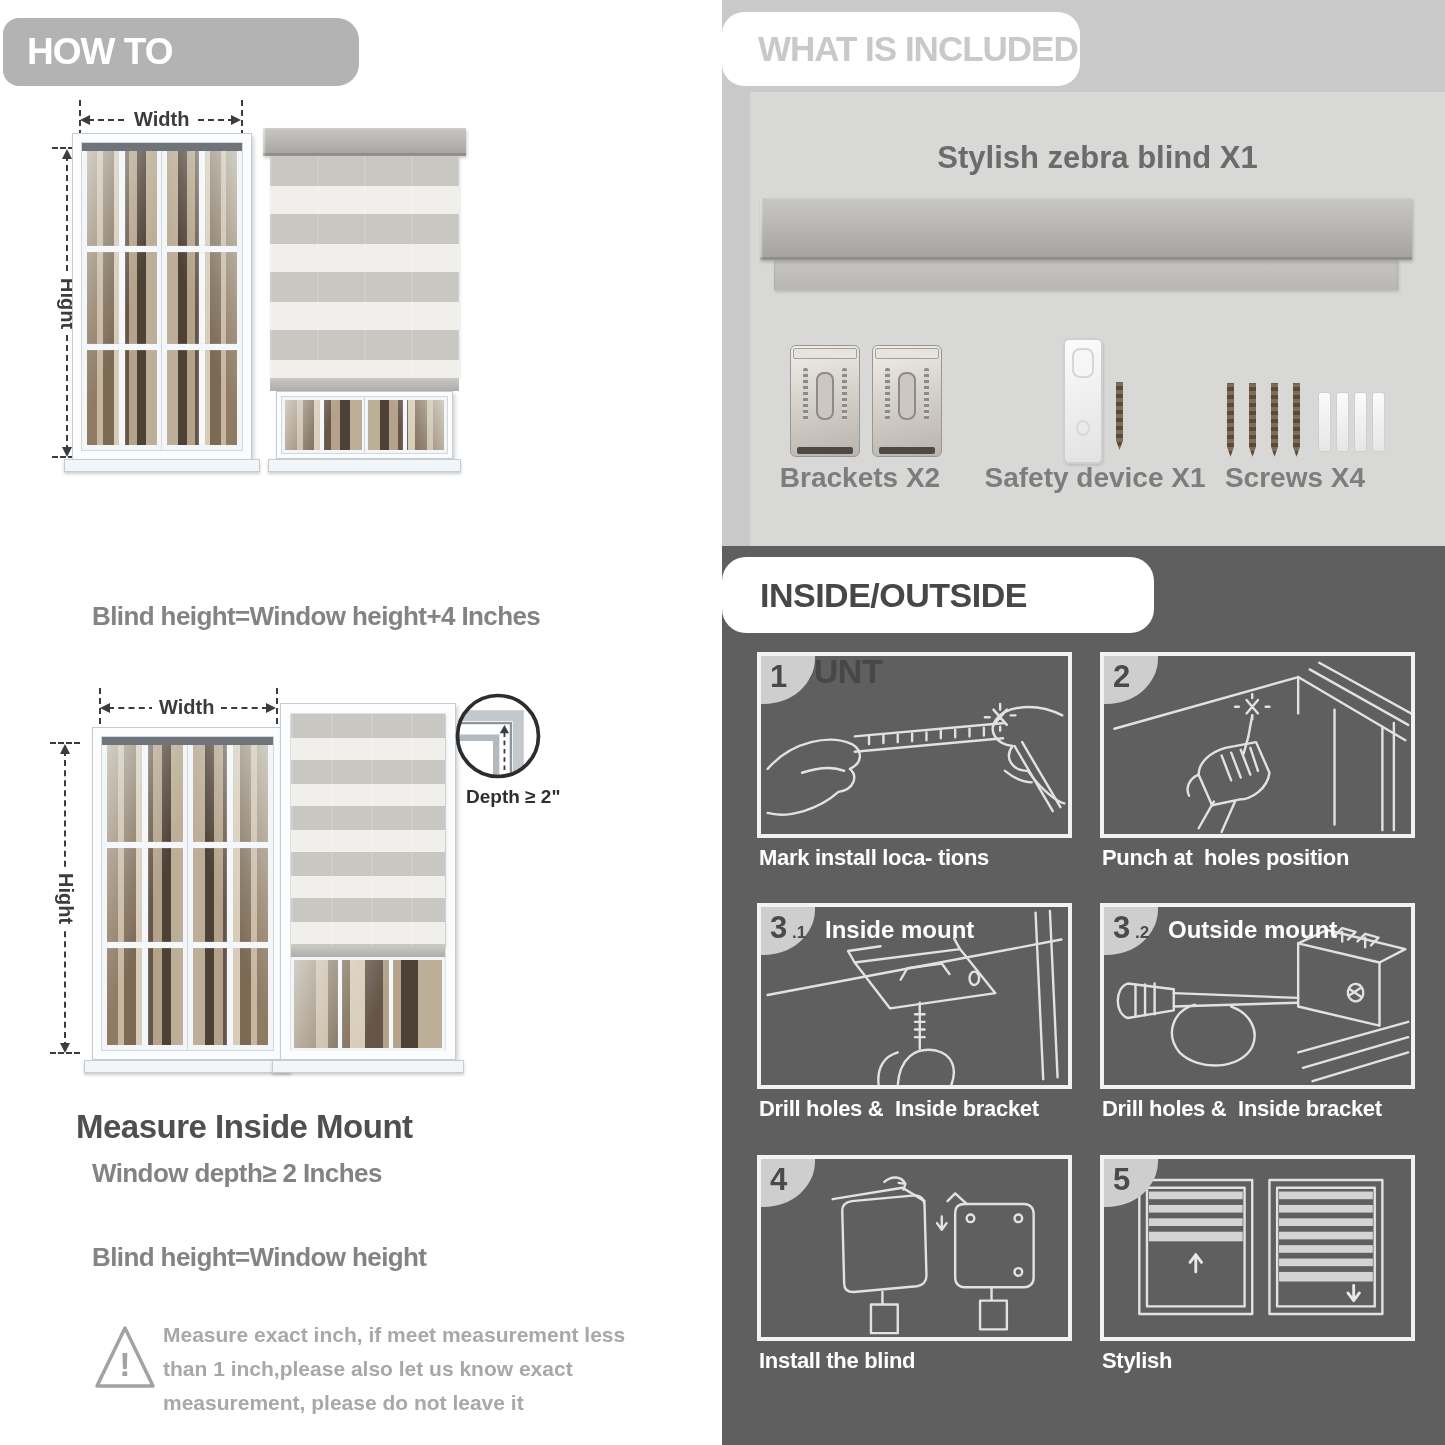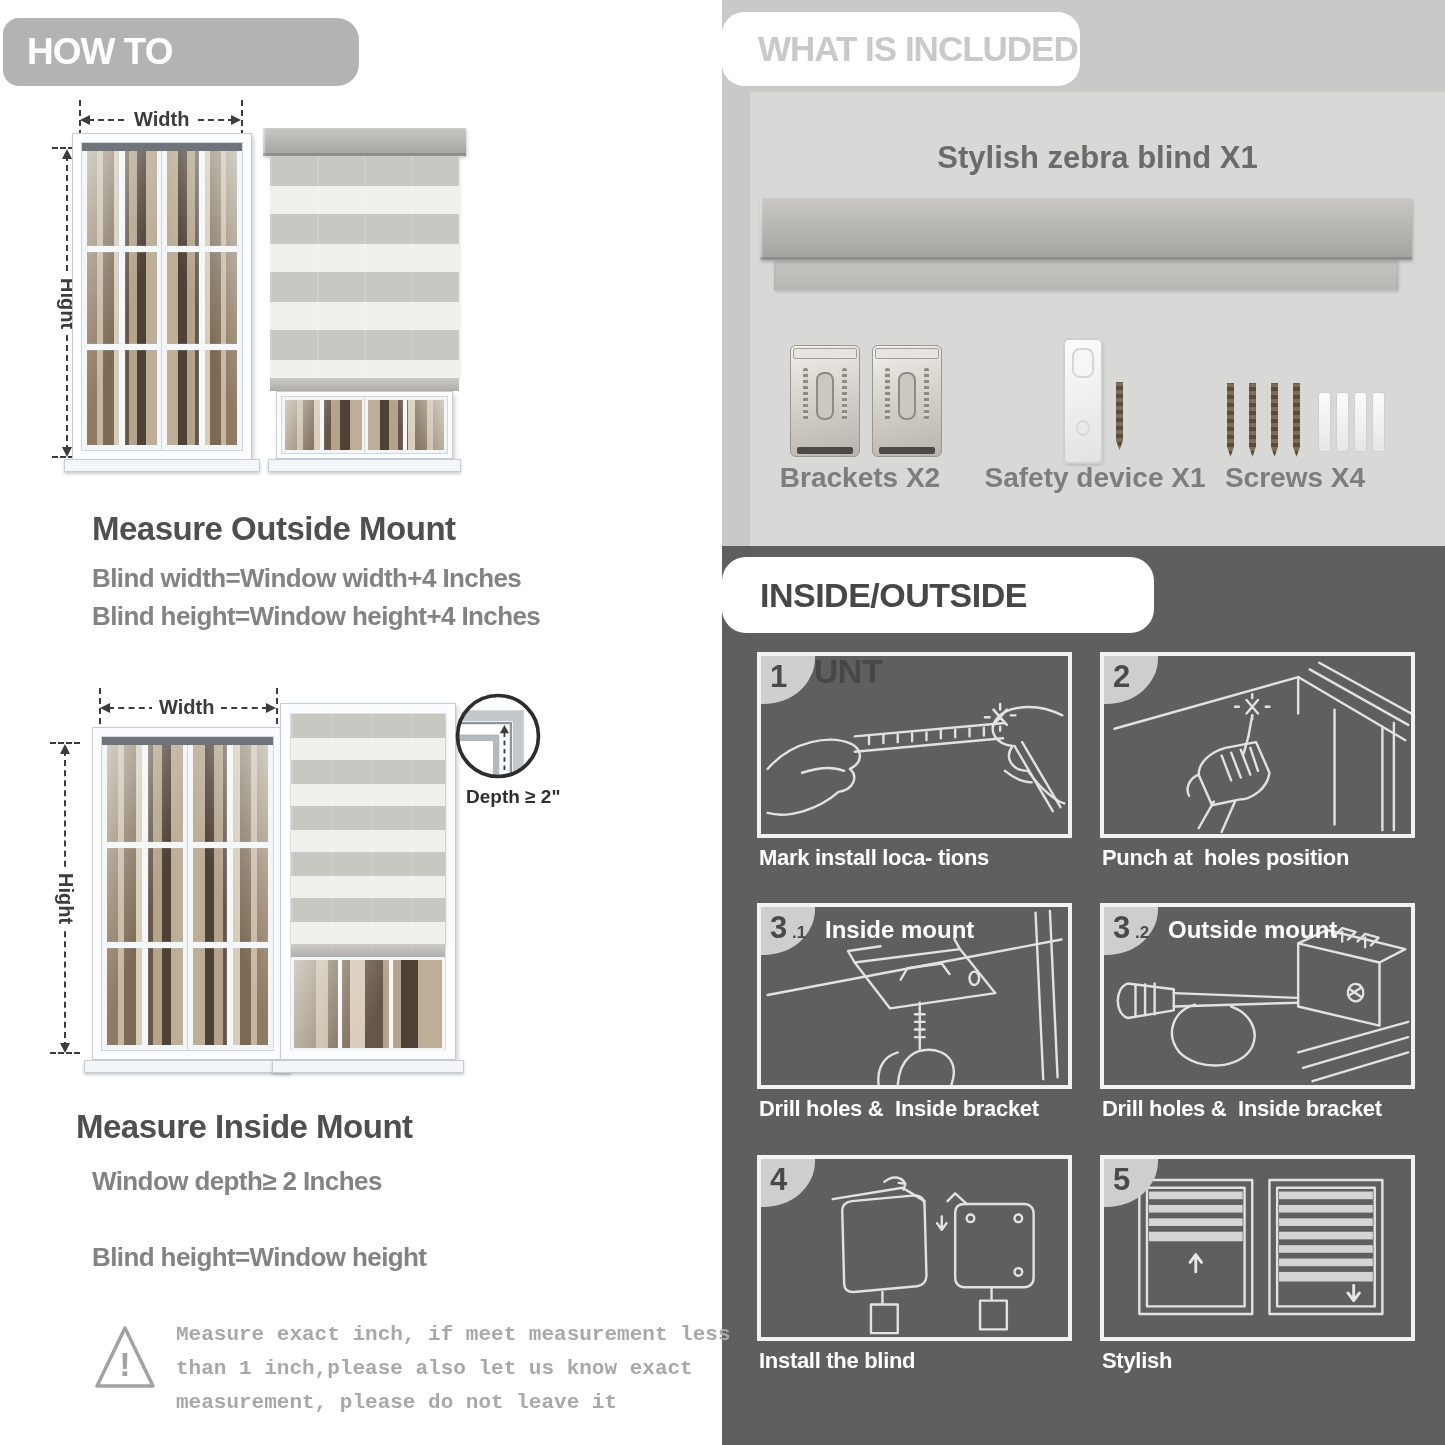--- a/index.html
+++ b/index.html
@@ -171,22 +171,20 @@
           <div class="pane" style="border-width:3px;">
               <div class="photo" style="transform:scaleX(-1);"></div>
               <div class="mv" style="width:4px;"></div>
             </div>
         </div>
       </div>
       <div class="sill" style="left:268px;top:459px;width:193px;height:13px;"></div>
     </div>
   </div>
 
-  <div class="h2" style="left:92px;top:510px;">Measure Outside Mount</div>
-  <div class="formula" style="left:92px;top:563px;">Blind width=Window width+4 Inches</div>
   <div class="formula" style="left:92px;top:601px;">Blind height=Window height+4 Inches</div>
 
   <div>
     <div class="dash-v" style="left:99px;top:688px;height:46px;"></div>
     <div class="dash-v" style="left:276px;top:688px;height:46px;"></div>
     <div class="dash-h" style="left:108px;top:707px;width:160px;"></div>
     <div class="tri l" style="left:100px;top:703px;"></div>
     <div class="tri r" style="left:266px;top:703px;"></div>
     <span class="mlabel" style="left:152px;top:696px;">Width</span>
 
@@ -243,28 +241,28 @@
         <path d="M6,52 H48 V96" stroke="#b4b9be" stroke-width="7" fill="none"></path>
         <path d="M57,46 V88" stroke="#3c3c3c" stroke-width="2" stroke-dasharray="5 4"></path>
         <path d="M57,38 l-5,9 h10 z" fill="#3c3c3c"></path>
       </g>
       <circle cx="50" cy="50" r="44" fill="none" stroke="#2d2d2d" stroke-width="4"></circle>
     </svg>
     <div class="depth-label" style="left:466px;top:786px;">Depth ≥ 2"</div>
   </div>
 
   <div class="h2" style="left:76px;top:1108px;">Measure Inside Mount</div>
-  <div class="formula" style="left:92px;top:1158px;margin-top:8px;">Window depth≥ 2 Inches</div>
+  <div class="formula" style="left:92px;top:1158px;">Window depth≥ 2 Inches</div>
   <div class="formula" style="left:92px;top:1242px;">Blind height=Window height</div>
 
   <svg class="warn-svg" style="left:92px;top:1318px;" width="66" height="82" viewBox="0 0 66 82">
     <path d="M33,10 L61,68 L5,68 Z" fill="none" stroke="#a2a2a2" stroke-width="3.5" stroke-linejoin="round"></path>
     <text x="33" y="58" text-anchor="middle" font-family="Liberation Sans, sans-serif" font-size="34" font-weight="bold" fill="#a2a2a2">!</text>
   </svg>
-  <div class="warn-text" style="left:176px;top:1318px;font-family:Liberation Mono, monospace;">Measure exact inch, if meet measurement less
+  <div class="warn-text" style="left:163px;top:1318px;">Measure exact inch, if meet measurement less
 than 1 inch,please also let us know exact
 measurement, please do not leave it</div>
 
   <div class="abs hdr-included">WHAT IS INCLUDED</div>
   <div class="stylish">Stylish zebra blind X1</div>
 
   <div>
     <div class="hr-main" style="left:760px;top:198px;width:652px;height:62px;"></div>
     <div class="hr-under" style="left:774px;top:260px;width:624px;height:30px;"></div>
   </div>

